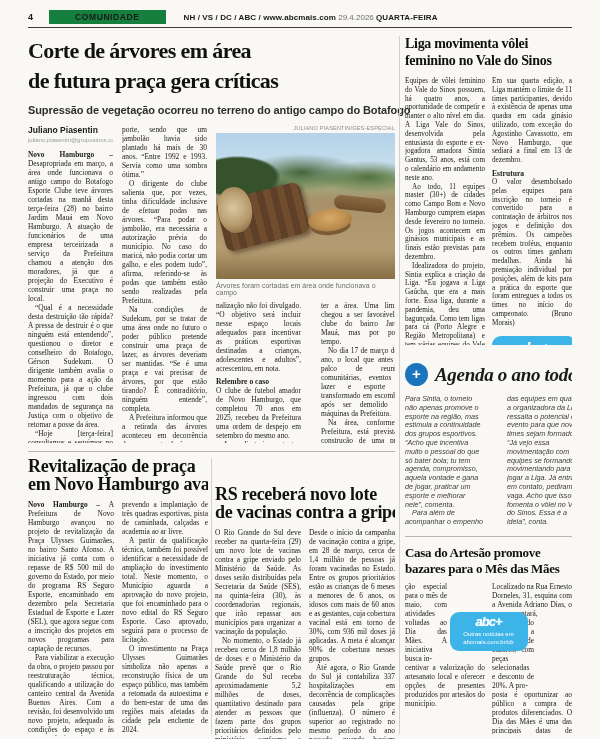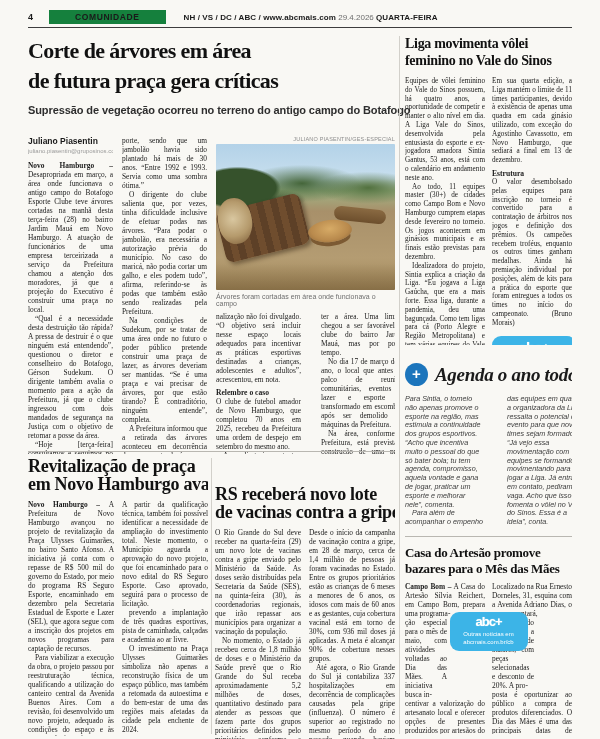--- a/index.html
+++ b/index.html
@@ -26,21 +26,21 @@
   .bodytxt p + p{ text-indent:7px; }
   .bodytxt .bh{ font-weight:bold; font-size:7.6px; line-height:9px; margin-top:4px; }
   .col{ overflow:hidden; }
 
   
   .article-main{ position:absolute; left:28px; top:36px; width:367px; height:414px; }
   .article-main h1{ margin:0; font-size:22px; line-height:30px; font-weight:bold;
                     letter-spacing:-0.6px; white-space:nowrap; color:#111; }
   .deck{ margin-top:8px; font-family:"Liberation Sans",sans-serif; font-size:11px;
          font-weight:bold; color:#2e2e2e; white-space:nowrap; letter-spacing:-0.1px; }
-  .main-body{ margin-top:20px; display:flex; gap:9px; height:318px; overflow:hidden; }
+  .main-body{ margin-top:9px; display:flex; gap:9px; height:318px; overflow:hidden; }
   .main-body .c{ width:85px; flex:none; }
   .byline{ font-family:"Liberation Sans",sans-serif; margin-bottom:7px; }
   .byline .bn{ font-weight:bold; font-size:8.5px; }
   .byline .be{ font-size:6px; color:#9a9a9a; margin-top:2px; }
   .photo-zone{ width:179px; flex:none; display:flex; flex-direction:column; }
   .credit{ font-family:"Liberation Sans",sans-serif; font-size:5.5px; color:#8d8d8d;
            text-align:right; letter-spacing:.2px; margin-bottom:2px; }
   .photo{ position:relative; width:179px; height:146px; overflow:hidden; border-radius:1px;
     background-color:#ab9166;
     background-image:
@@ -80,21 +80,21 @@
   .rail{ position:absolute; left:405px; top:36px; width:167px; height:700px; overflow:hidden; }
   .rail h2{ margin:0; font-size:14px; line-height:16.5px; font-weight:bold;
             letter-spacing:-0.3px; white-space:nowrap; color:#111; }
   .liga-body{ margin-top:8px; display:flex; gap:7px; height:268px; overflow:hidden; }
   .liga-body .c{ width:80px; flex:none; }
   .liga-body p{ font-size:7.2px; line-height:8.8px; }
   .abc-box{ margin:8px auto 0; width:84px; background:#3cb4e7; border-radius:9px;
             padding:4px 6px 6px; text-align:center; color:#fff;
             font-family:"Liberation Sans",sans-serif; }
   .abc-logo{ font-weight:bold; font-size:15px; letter-spacing:-1px; line-height:16px;
-             text-shadow:0 0 1px rgba(255,255,255,.6); }
+             font-style:italic; text-shadow:0 0 1px rgba(255,255,255,.6); }
   .abc-txt{ font-size:6.3px; line-height:8px; margin-top:2px; }
 
   .agenda{ margin-top:18px; }
   .agenda-head{ display:flex; align-items:center; gap:7px; }
   .agenda-icon{ width:23px; height:23px; border-radius:50%; background:#1c75bc; position:relative;
                 color:#fff; font-family:"Liberation Sans",sans-serif; font-weight:bold;
                 font-size:15px; line-height:22px; text-align:center; flex:none; }
   .agenda-icon::after{ content:""; position:absolute; left:2px; bottom:-4px;
                 width:0; height:0; border:5px solid transparent; border-top-color:#1c75bc;
                 transform:rotate(28deg); }
@@ -241,21 +241,20 @@
 
   <div class="rail-rule"></div>
 
   <div class="artesao">
     <h2>
       <div>Casa do Artesão promove</div>
       <div>bazares para o Mês das Mães</div>
     </h2>
     <div class="art-body">
       <div class="c">
-        <p class="w"><b>Campo Bom –</b> <span>A Casa do Artesão Sílvia Reichert, em Campo Bom, prepara uma programa-</span></p>
         <p class="n">ção especial para o mês de maio, com atividades voltadas ao Dia das Mães. A iniciativa busca in-</p>
         <p class="w">centivar a valorização do artesanato local e oferecer opções de presentes produzidos por artesãos do município.</p>
       </div>
       <div class="c">
         <p class="w">Localizado na Rua Ernesto Dorneles, 31, esquina com a Avenida Adriano Dias, o espaço contará,</p>
         <p class="n r">ao longo do mês, com a realização de bazares, com peças selecionadas e desconto de 20%. A pro-</p>
         <p class="w">posta é oportunizar ao público a compra de produtos diferenciados. O Dia das Mães é uma das principais datas de presentes.</p>
       </div>
       <div class="abc-box small">
         <div class="abc-logo">abc+</div>
@@ -269,22 +268,22 @@
   <h2>
     <div>Revitalização de praça</div>
     <div>em Novo Hamburgo avança</div>
   </h2>
   <div class="bcols bodytxt">
     <div class="c col">
         <p><b>Novo Hamburgo – </b>A Prefeitura de Novo Hamburgo avançou no projeto de revitalização da Praça Ulysses Guimarães, no bairro Santo Afonso. A iniciativa já conta com o repasse de R$ 500 mil do governo do Estado, por meio do programa RS Seguro Esporte, encaminhado em dezembro pela Secretaria Estadual de Esporte e Lazer (SEL), que agora segue com a inscrição dos projetos em novos programas para captação de recursos.</p>
         <p>Para viabilizar a execução da obra, o projeto passou por reestruturação técnica, qualificando a utilização do canteiro central da Avenida Buenos Aires. Com a revisão, foi desenvolvido um novo projeto, adequado às condições do espaço e às normas técnicas vigentes,</p>
       </div>
     <div class="c col">
+        <p>prevendo a implantação de três quadras esportivas, pista de caminhada, calçadas e academia ao ar livre.</p>
         <p>A partir da qualificação técnica, também foi possível identificar a necessidade de ampliação do investimento total. Neste momento, o Município aguarda a aprovação do novo projeto, que foi encaminhado para o novo edital do RS Seguro Esporte. Caso aprovado, seguirá para o processo de licitação.</p>
-        <p>prevendo a implantação de três quadras esportivas, pista de caminhada, calçadas e academia ao ar livre.</p>
         <p>O investimento na Praça Ulysses Guimarães simboliza não apenas a reconstrução física de um espaço público, mas também a retomada da autoestima e do bem-estar de uma das regiões mais afetadas da cidade pela enchente de 2024.</p>
       </div>
   </div>
 </div>
 
 <div class="art-bm">
   <h2>
     <div>RS receberá novo lote</div>
     <div>de vacinas contra a gripe</div>
   </h2>

